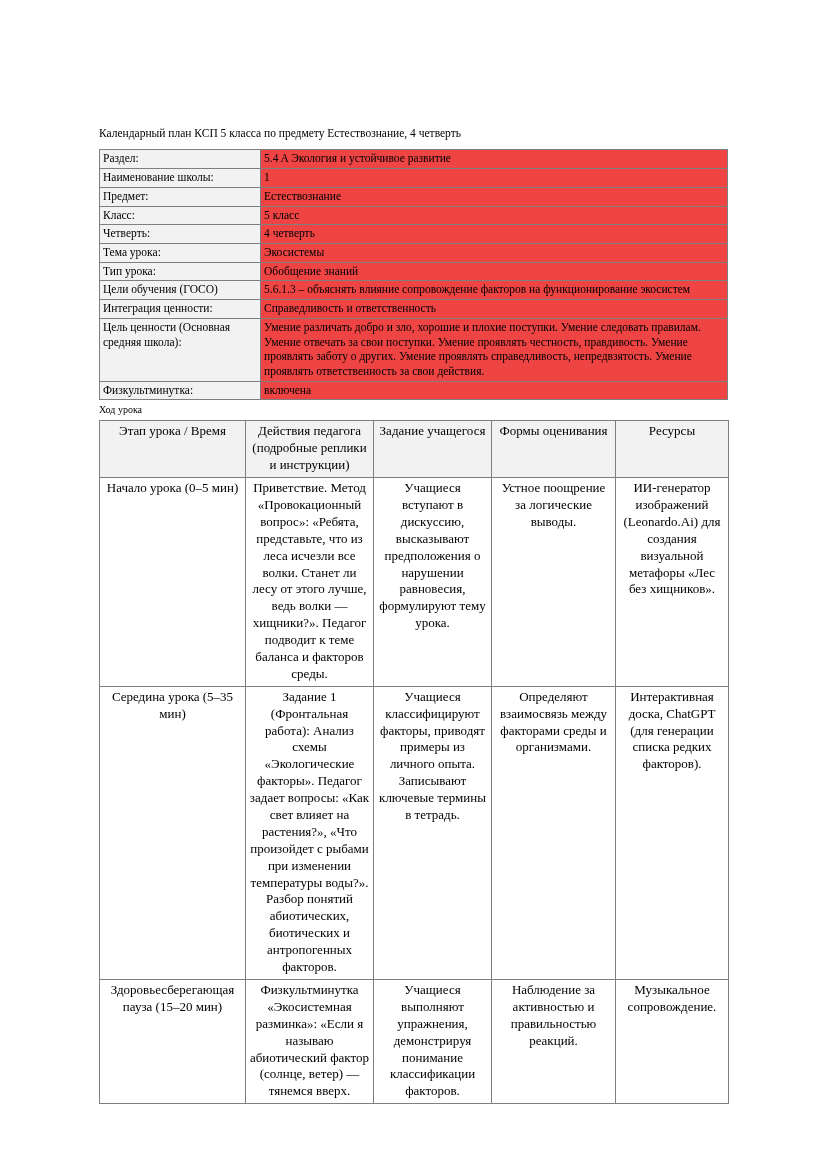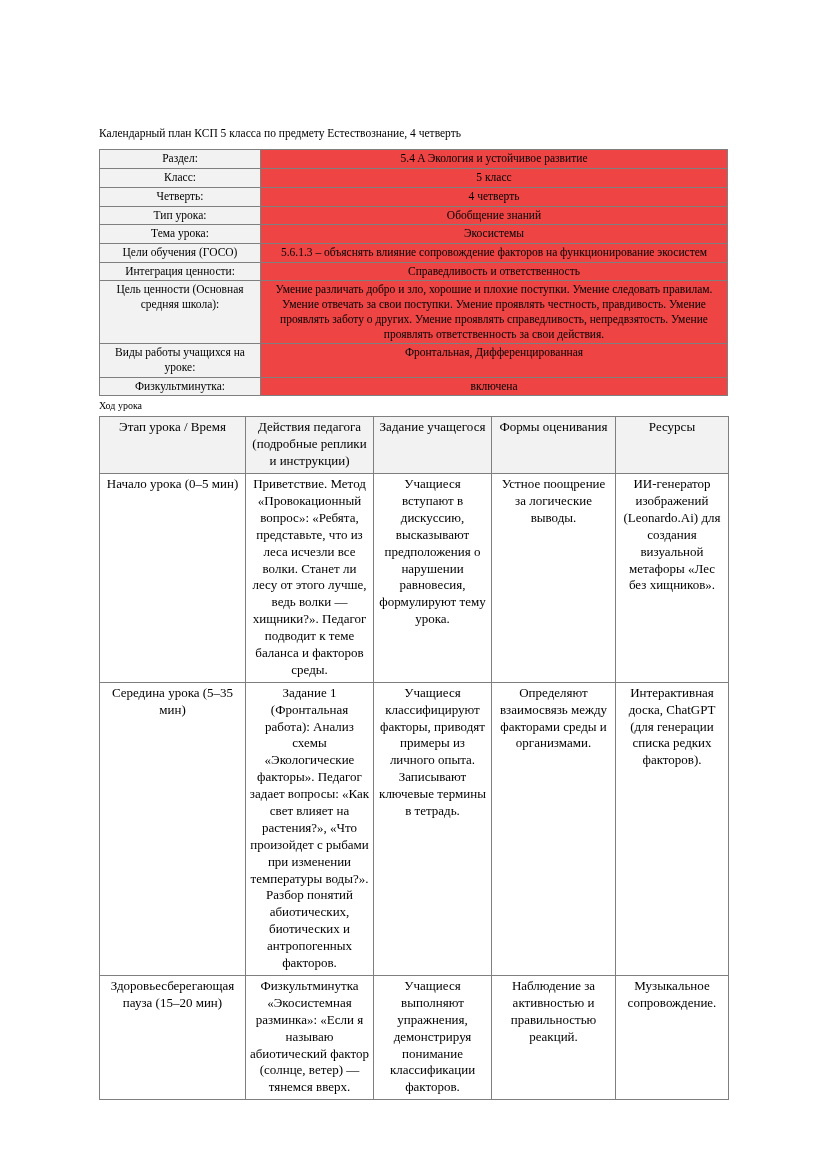--- a/index.html
+++ b/index.html
@@ -33,21 +33,20 @@
     width: 629px;
     table-layout: fixed;
   }
   table.info td {
     border: 1px solid #7f7f7f;
     font-size: 11.5px;
     line-height: 1.28;
     padding: 1px 3px 2px 3px;
     vertical-align: top;
     font-family: "Liberation Serif", serif;
-    text-align: center;
   }
   table.info td.label {
     width: 154px;
     background: #f2f2f2;
   }
   table.info td.value {
     background: #ef4444;
   }
   .section-label {
     font-size: 10px;
@@ -83,50 +82,54 @@
 
   <div class="doc-title">Календарный план КСП 5 класса по предмету Естествознание, 4 четверть</div>
 
   <table class="info">
     <tbody>
       <tr>
         <td class="label">Раздел:</td>
         <td class="value">5.4 A Экология и устойчивое развитие</td>
       </tr>
       <tr>
+        <td class="label">Наименование школы:</td>
+        <td class="value">1</td>
+      </tr>
+      <tr>
+        <td class="label">Предмет:</td>
+        <td class="value">Естествознание</td>
+      </tr>
+      <tr>
         <td class="label">Класс:</td>
         <td class="value">5 класс</td>
       </tr>
       <tr>
         <td class="label">Четверть:</td>
         <td class="value">4 четверть</td>
       </tr>
       <tr>
+        <td class="label">Тема урока:</td>
+        <td class="value">Экосистемы</td>
+      </tr>
+      <tr>
         <td class="label">Тип урока:</td>
         <td class="value">Обобщение знаний</td>
-      </tr>
-      <tr>
-        <td class="label">Тема урока:</td>
-        <td class="value">Экосистемы</td>
       </tr>
       <tr>
         <td class="label">Цели обучения (ГОСО)</td>
         <td class="value">5.6.1.3 – объяснять влияние сопровождение факторов на функционирование экосистем</td>
       </tr>
       <tr>
         <td class="label">Интеграция ценности:</td>
         <td class="value">Справедливость и ответственность</td>
       </tr>
       <tr>
         <td class="label">Цель ценности (Основная средняя школа):</td>
         <td class="value">Умение различать добро и зло, хорошие и плохие поступки. Умение следовать правилам. Умение отвечать за свои поступки. Умение проявлять честность, правдивость. Умение проявлять заботу о других. Умение проявлять справедливость, непредвзятость. Умение проявлять ответственность за свои действия.</td>
-      </tr>
-      <tr>
-        <td class="label">Виды работы учащихся на уроке:</td>
-        <td class="value">Фронтальная, Дифференцированная</td>
       </tr>
       <tr>
         <td class="label">Физкультминутка:</td>
         <td class="value">включена</td>
       </tr>
     </tbody>
   </table>
 
   <div class="section-label">Ход урока</div>
 

